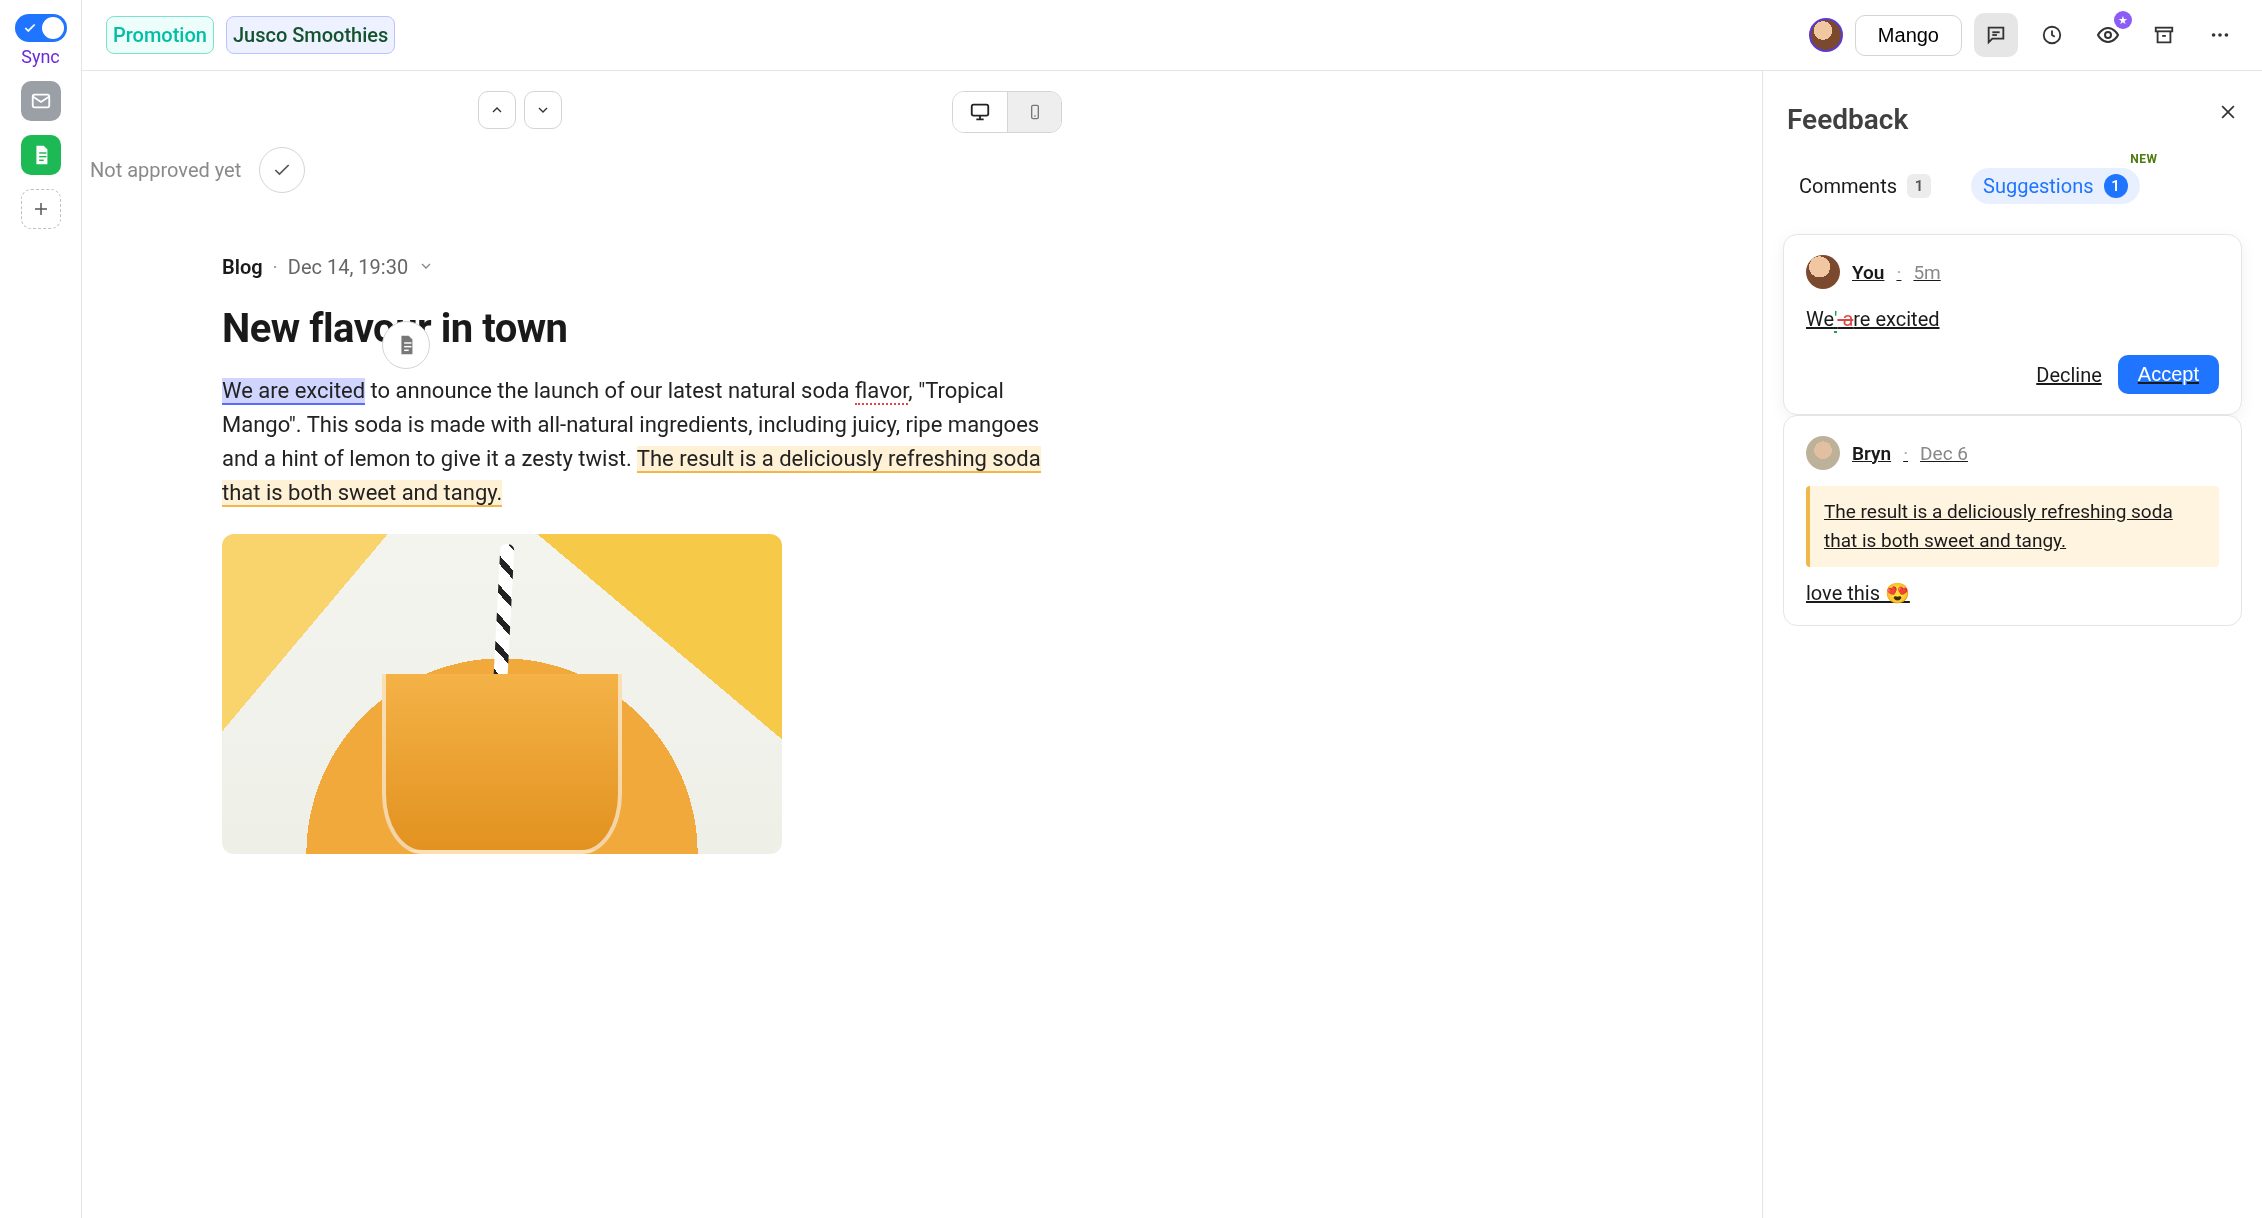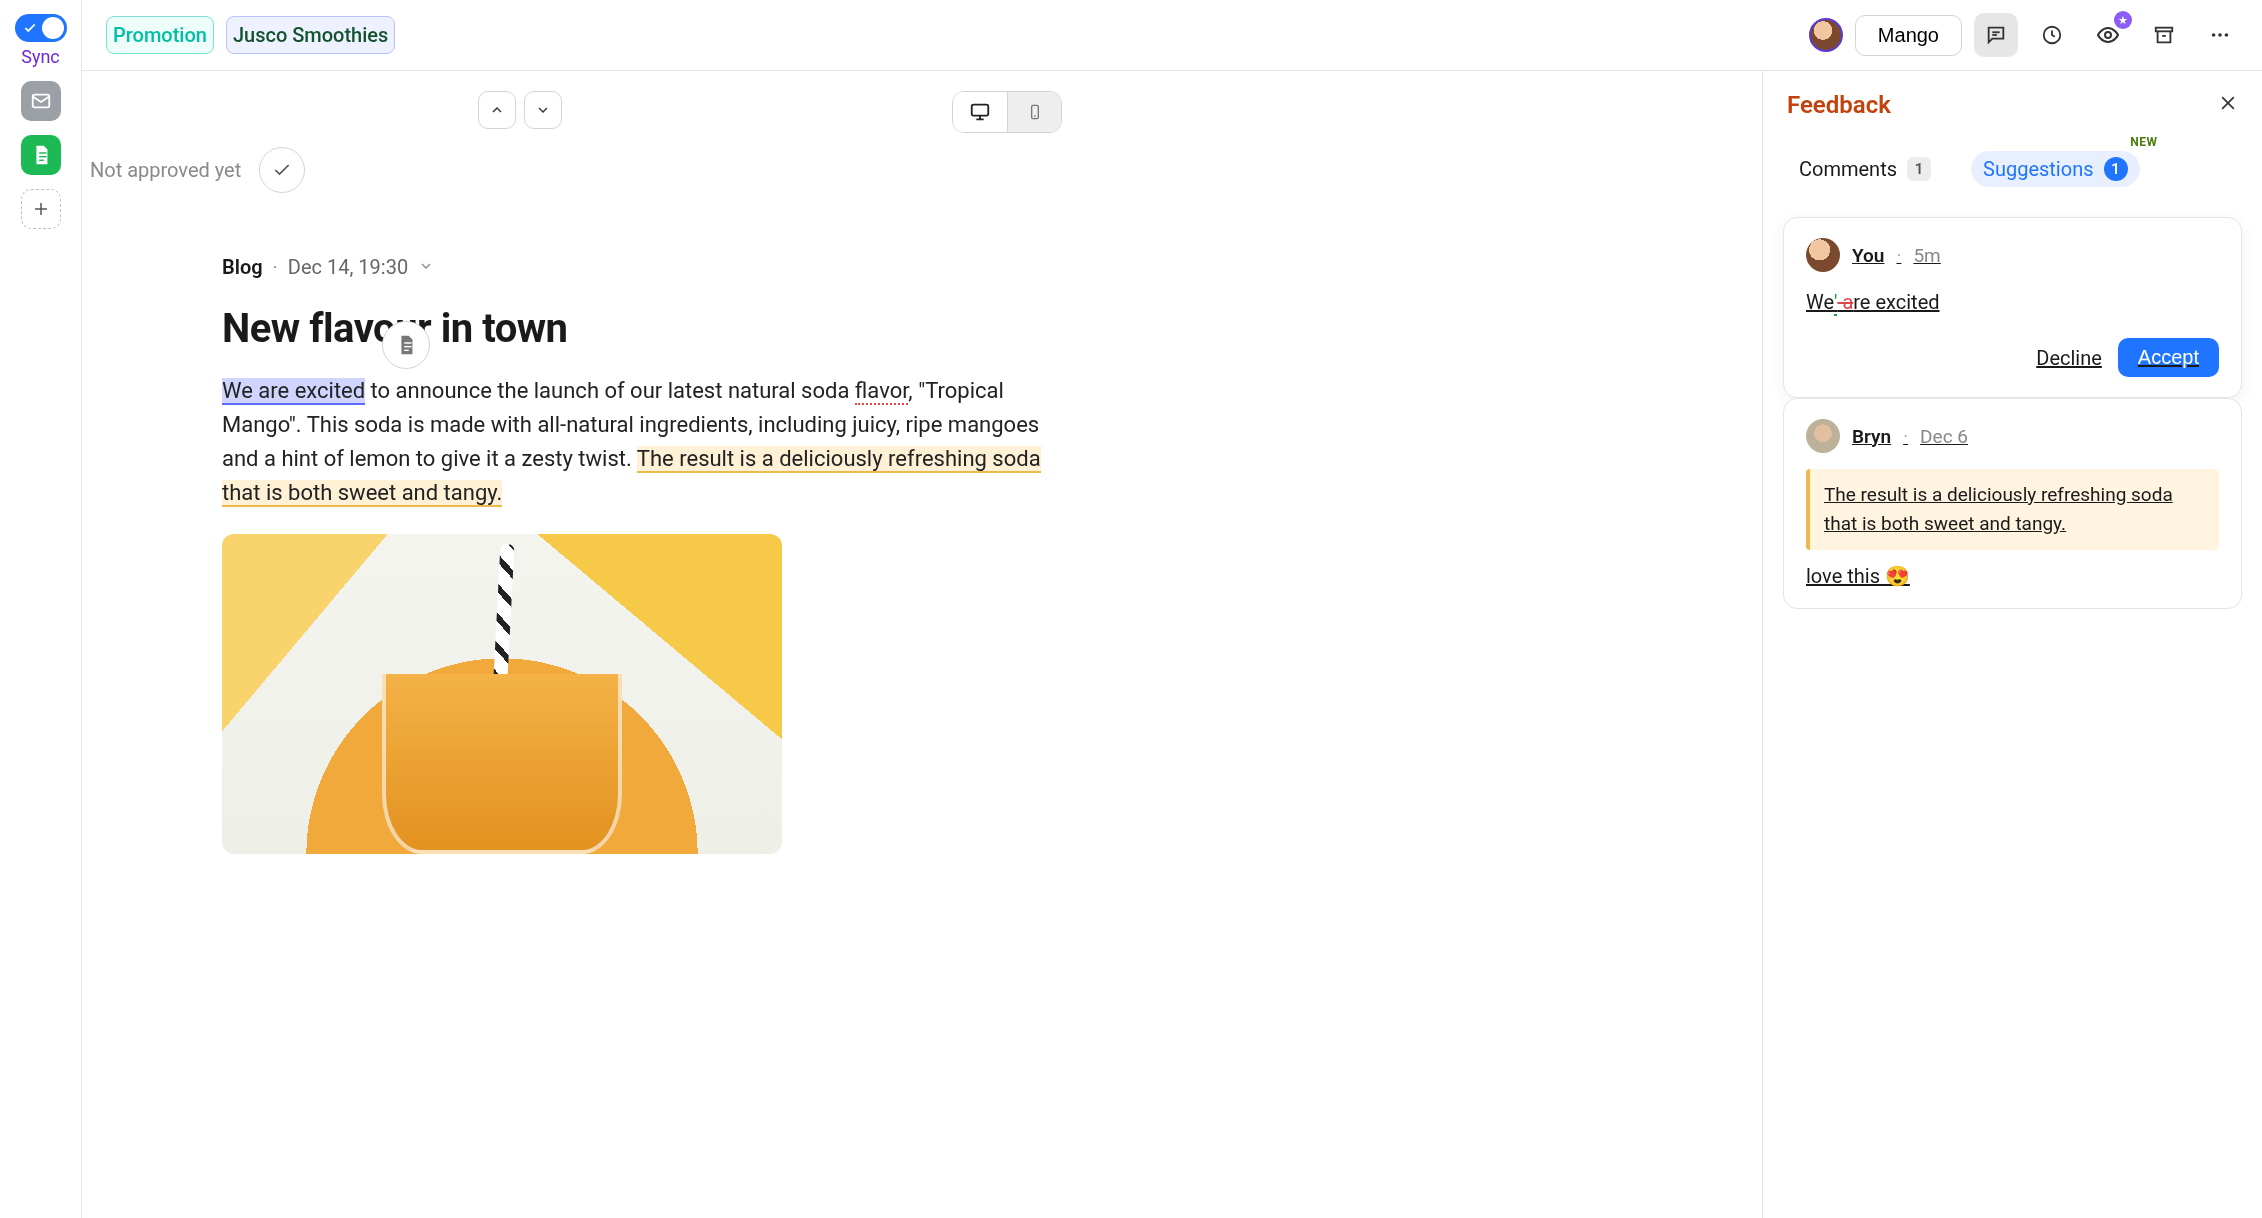--- a/index.html
+++ b/index.html
@@ -223,21 +223,21 @@
   .feedback {
     width: 500px;
     border-left:1px solid #e5e5e5;
     display:flex; flex-direction:column;
     flex-shrink:0;
   }
   .feedback-header {
     display:flex; align-items:center;
     padding: 20px 24px 10px;
   }
-  .feedback-header h2 { font-size:24px; font-weight:600; flex:1; color:#c2410c; }
+  .feedback-header h2 { font-size:28px; font-weight:600; flex:1; color:#404040;margin-top:12px; }
   .close-x { cursor:pointer; color:#444; }
 
   .tabs {
     display:flex; gap:28px;
     padding: 22px 24px 10px;
     align-items:center;
   }
   .tab {
     display:flex; align-items:center; gap:10px;
     font-size:20px; cursor:pointer;

